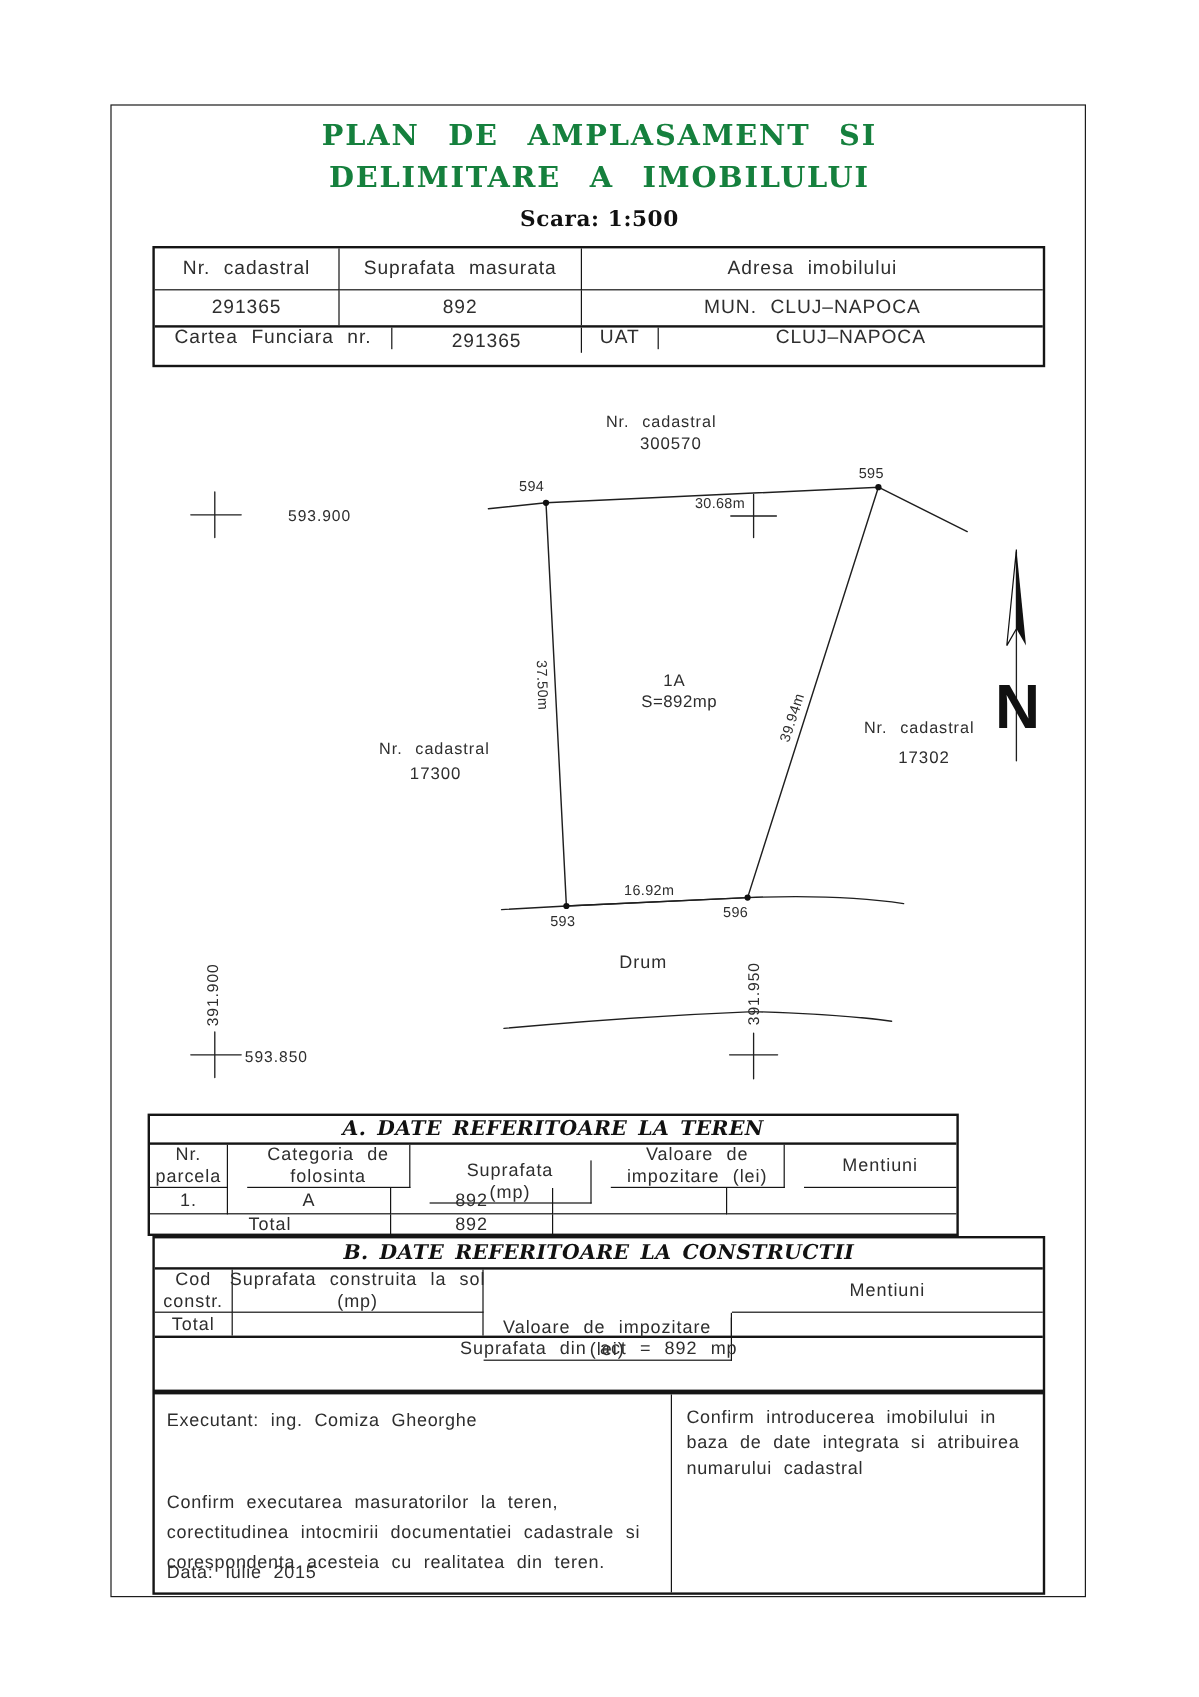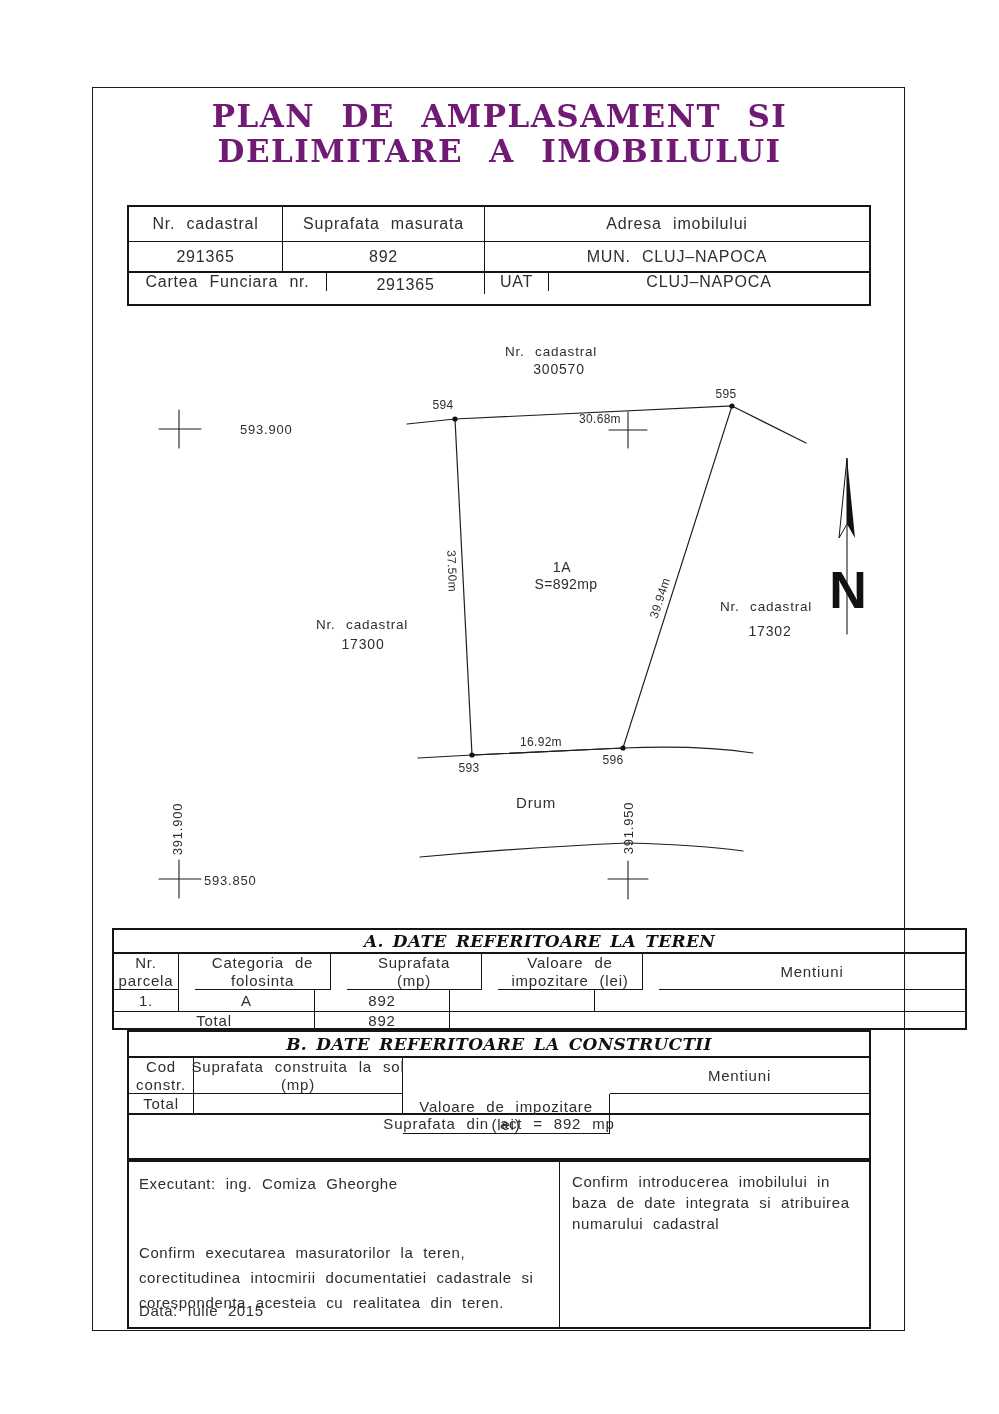--- a/index.html
+++ b/index.html
@@ -8,21 +8,21 @@
     position:relative; width:999px; height:1414px; background:#fff; overflow:hidden;
     font-family:"Liberation Sans", sans-serif; color:#2b2b2b;
   }
   .abs { position:absolute; }
   .frame { border:1.6px solid #1c1c1c; }
   
   .cad { color:#2e2e2e; letter-spacing:0.8px; word-spacing:6px; white-space:nowrap; }
   .ctr { transform:translate(-50%,-50%); text-align:center; }
   .title1, .title2 {
     width:100%; text-align:center; font-family:"DejaVu Serif","Liberation Serif",serif;
-    font-weight:700; font-size:31px; color:#701a75; letter-spacing:1.5px; word-spacing:14px;
+    font-weight:700; font-size:24px; color:#15803d; letter-spacing:1.5px; word-spacing:14px;
   }
   .scale-line {
     width:100%; text-align:center; font-family:"DejaVu Serif","Liberation Serif",serif;
     font-weight:700; font-size:18px; color:#111; letter-spacing:0.5px;
   }
   
   .tbox { position:absolute; border:2px solid #151515; background:transparent; }
   .trow { display:flex; width:100%; }
   .tcell {
     display:flex; align-items:center; justify-content:center; text-align:center;
@@ -46,20 +46,21 @@
 </style>
 </head>
 <body>
 
 <div class="page">
 
   <div class="abs frame" style="left:92px;top:87px;width:813px;height:1244px;"></div>
 
   <div class="abs title1" style="left:0;top:98px;">PLAN DE AMPLASAMENT SI</div>
   <div class="abs title2" style="left:0;top:133px;">DELIMITARE A IMOBILULUI</div>
+  <div class="abs scale-line" style="left:0;top:172px;">Scara: 1:500</div>
 
   <div class="tbox" style="left:127px;top:205px;width:744px;height:101px;">
     <div class="trow" style="height:35px;">
       <div class="tcell cad br bb" style="width:154px;">Nr. cadastral</div>
       <div class="tcell cad br bb" style="width:202px;">Suprafata masurata</div>
       <div class="tcell cad bb" style="flex:1;">Adresa imobilului</div>
     </div>
     <div class="trow" style="height:31px;border-bottom:2.6px solid #151515;">
       <div class="tcell cad br" style="width:154px;">291365</div>
       <div class="tcell cad br" style="width:202px;">892</div>
@@ -134,32 +135,32 @@
   <div class="abs cad dim" style="left:452px;top:571px;transform:translate(-50%,-50%) rotate(88deg);">37.50m</div>
   <div class="abs cad dim" style="left:660px;top:598px;transform:translate(-50%,-50%) rotate(-72deg);">39.94m</div>
 
   <div class="abs cad" style="left:204px;top:422px;font-size:13px;margin-left:36px;">593.900</div>
   <div class="abs cad" style="left:204px;top:873px;font-size:13px;">593.850</div>
   <div class="abs cad" style="left:177px;top:829px;font-size:13px;transform:translate(-50%,-50%) rotate(-90deg);">391.900</div>
   <div class="abs cad" style="left:628px;top:828px;font-size:13px;transform:translate(-50%,-50%) rotate(-90deg);">391.950</div>
 
   <div class="abs north-n ctr" style="left:848px;top:590px;">N</div>
 
-  <div class="tbox" style="left:112px;top:928px;width:855px;height:102px;">
+  <div class="tbox" style="left:123px;top:928px;width:676px;height:102px;">
     <div class="band bb" style="height:24px;border-bottom-width:2px;">A. DATE REFERITOARE LA TEREN</div>
     <div class="trow" style="height:36px;gap:16px;">
       <div class="tcell br bb hdr2 cad" style="width:65px;">
         <span>Nr.</span>
           <span>parcela</span>
       </div>
       <div class="tcell br bb hdr2 cad" style="width:136px;">
         <span>Categoria de</span>
           <span>folosinta</span>
       </div>
-      <div class="tcell br bb hdr2 cad" style="width:135px;">
+      <div class="tcell br bb hdr2 cad" style="width:135px;margin-top:13px;">
         <span>Suprafata</span>
           <span>(mp)</span>
       </div>
       <div class="tcell br bb hdr2 cad" style="width:145px;">
         <span>Valoare de</span>
           <span>impozitare (lei)</span>
       </div>
       <div class="tcell bb cad small-cell" style="flex:1;">Mentiuni</div>
     </div>
     <div class="trow" style="height:22px;">

